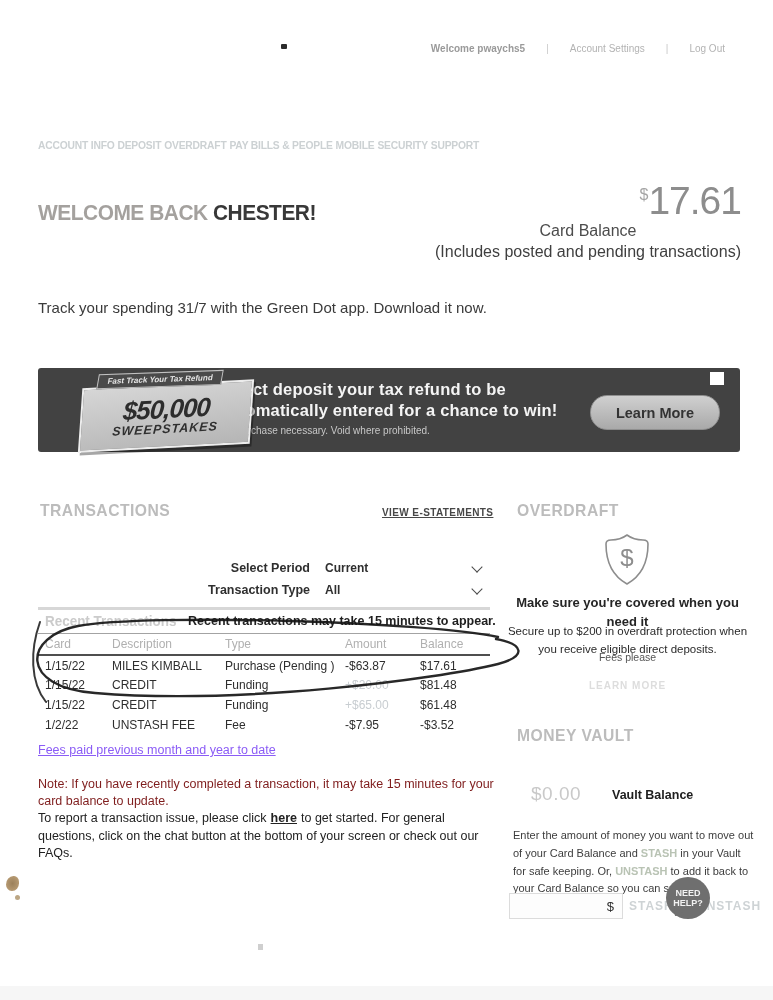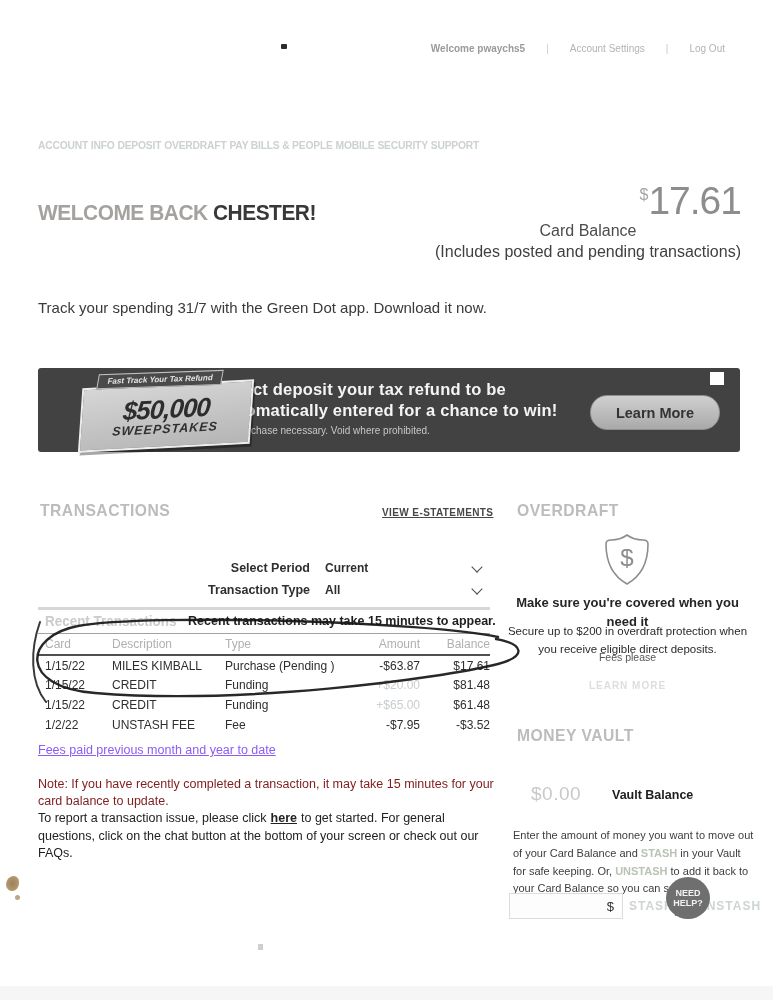--- a/index.html
+++ b/index.html
@@ -68,21 +68,21 @@
   .recent-title{top:613px;left:45px;font-size:14px;font-weight:700;color:#cbcbcb;
                 transform:scaleX(0.96);transform-origin:left;}
   .recent-note{top:614px;left:188px;font-size:12.5px;font-weight:700;color:#1f1f1f;}
 
   .tx-table{top:633px;left:38px;width:452px;}
   .tx-grid{display:grid;grid-template-columns:74px 113px 120px 75px 70px;align-items:center;}
   .tx-head{height:20px;border-top:1px solid #a3a3a3;border-bottom:2px solid #4f4f4f;
            color:#b0b0b0;font-size:12px;}
   .tx-row{height:19.6px;font-size:12px;color:#2e2e2e;}
   .c-date{padding-left:7px;}
-  .c-amt,.c-bal{text-align:right;}
+  .c-amt,.c-bal{}
   .faint-amt{color:#c8cdd1;}
 
   .fees-link{top:743px;left:38px;font-size:12.5px;color:#8b5cf6;text-decoration:underline;}
   .tx-note{top:776px;left:38px;width:458px;font-size:12.5px;color:#7f1d1d;line-height:1.35;}
   .tx-report{top:810px;left:38px;width:462px;font-size:12.5px;color:#222;line-height:1.4;}
   .tx-report .here{font-weight:700;text-decoration:underline;margin:0 4px;}
 
   
   .od-headline{top:594px;left:505px;width:245px;text-align:center;font-size:13px;font-weight:700;color:#252525;line-height:1.45;}
   .od-body{top:622px;left:500px;width:255px;text-align:center;font-size:11.5px;color:#2a2a2a;line-height:1.6;}

